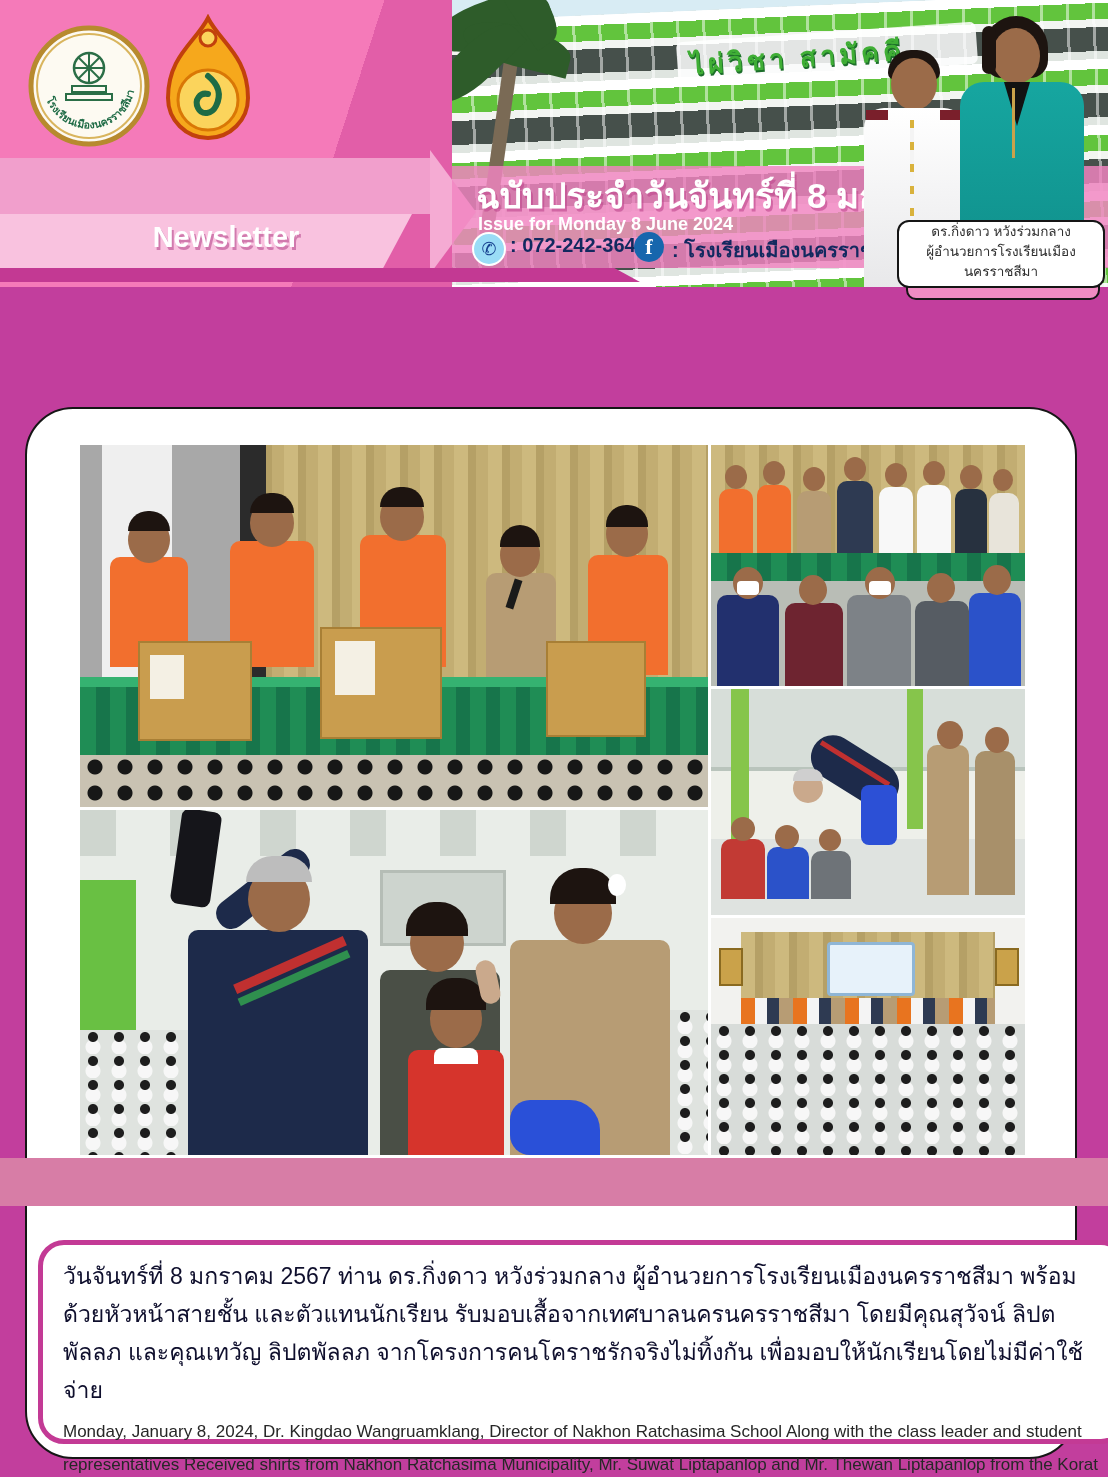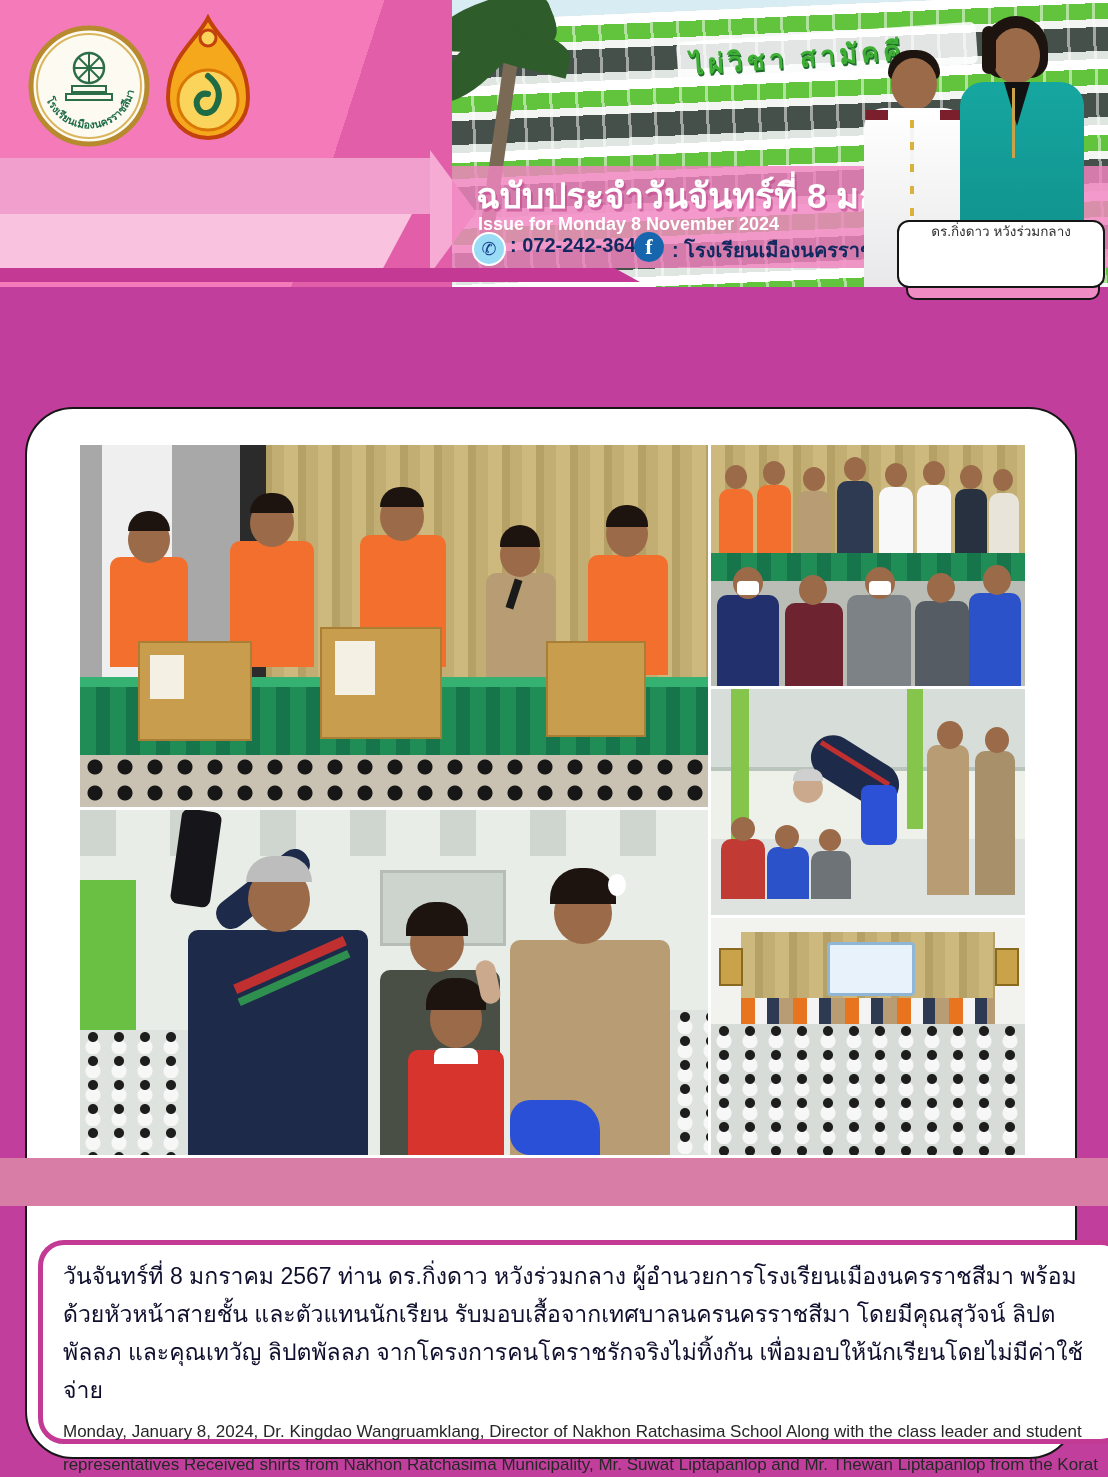--- a/index.html
+++ b/index.html
@@ -124,24 +124,25 @@
         <path d="M48,4 C60,28 88,42 88,84 A40,40 0 1 1 8,84 C8,42 36,28 48,4 Z" fill="#f6a81c" stroke="#c2410c" stroke-width="4"></path>
         <circle cx="48" cy="86" r="30" fill="#fbd45c" stroke="#d97706" stroke-width="3"></circle>
         <path d="M48,62 C58,70 62,80 56,92 C52,100 42,102 38,94 C34,86 40,78 48,80" fill="none" stroke="#1e6b45" stroke-width="6" stroke-linecap="round"></path>
         <circle cx="48" cy="24" r="8" fill="#fbd45c" stroke="#c2410c" stroke-width="3"></circle>
       </svg>
     </div>
 
     <div class="abs ribbon1"></div>
     <div class="abs ribbon2"></div>
     <div class="abs ribbon-arrow"></div>
+    <div class="abs nl-eng">Newsletter</div>
 
     <div class="abs banner">
       <div class="abs issue-thai">ฉบับประจำวันจันทร์ที่ 8 มกราคม 2567</div>
-      <div class="abs issue-eng">Issue for Monday 8 November 2024</div>
+      <div class="abs issue-eng">Issue for Monday 8 June 2024</div>
       <div class="abs icon-circ phone-ic">✆</div>
       <div class="abs contact-txt" style="left:58px;">: 072-242-364</div>
       <div class="abs icon-circ fb-ic">f</div>
       <div class="abs contact-txt" style="left:220px;">: โรงเรียนเมืองนครราชสีมา</div>
     </div>
 
     <div class="abs" style="left:860px;top:50px;width:108px;height:237px;">
       <div class="hair" style="left:28px;top:0;width:52px;height:30px;border-radius:26px 26px 8px 8px;"></div>
       <div class="head" style="left:31px;top:8px;width:46px;height:52px;"></div>
       <div class="man-suit" style="left:4px;top:58px;width:100px;height:179px;"></div>
@@ -154,20 +155,21 @@
       <div class="head" style="left:40px;top:12px;width:48px;height:56px;"></div>
       <div class="hair" style="left:30px;top:10px;width:14px;height:48px;border-radius:10px;"></div>
       <div class="woman-suit" style="left:8px;top:66px;width:124px;height:205px;"></div>
       <div class="abs" style="left:52px;top:66px;width:26px;height:44px;background:#121212;clip-path:polygon(0 0,100% 0,50% 100%);"></div>
       <div class="abs" style="left:60px;top:72px;width:3px;height:70px;background:#caa24a;"></div>
     </div>
 
     <div class="abs cap-shadow"></div>
     <div class="abs cap-box">
       <div style="">ดร.กิ่งดาว หวังร่วมกลาง</div>
+      <div>ผู้อำนวยการโรงเรียนเมืองนครราชสีมา</div>
     </div>
 
     <div class="abs hdr-line"></div>
   </div>
 
 
   <div class="abs card"></div>
 
   <div class="ph curtain" style="left:80px;top:445px;width:628px;height:362px;" title="Officials in orange shirts on stage with donation boxes and a teacher in khaki uniform speaking into a microphone">
     <div class="abs" style="left:0;top:0;width:160px;height:100%;background:#a8a8a8;"></div>

